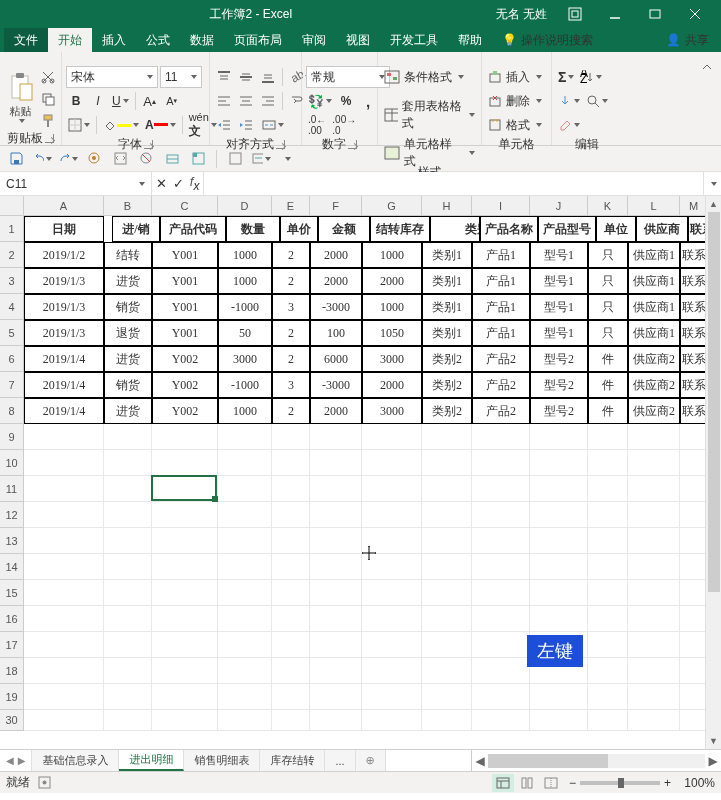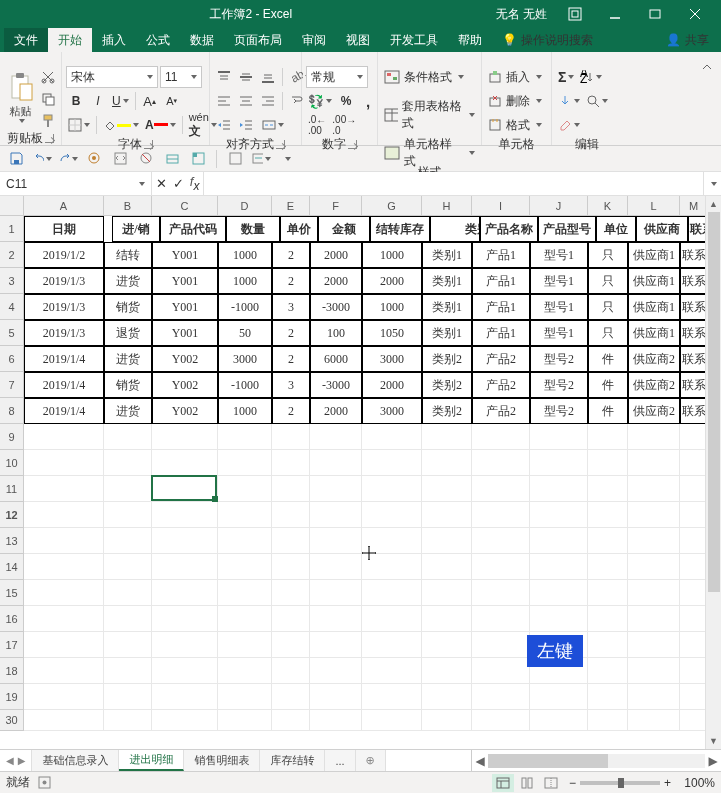--- a/index.html
+++ b/index.html
@@ -322,21 +322,21 @@
     </div>
     <div class="glabel">
         <span>对齐方式</span>
         <span class="launcher"></span>
       </div>
   </div>
 
   <div class="rgroup" style="width:76px">
     <div class="gbody" style="flex-direction:column;gap:2px;padding-top:2px">
       <div class="row">
-          <div class="combo" style="width:62px">
+          <div class="combo" style="width:84px">
             <span>常规</span>
             <div class="dd"></div>
           </div>
         </div>
       <div class="row">
         <div class="btn">
             <span style="font-size:13px">💱</span>
             <div class="dd"></div>
           </div>
         <div class="btn">
@@ -585,21 +585,21 @@
       <div class="rh" style="height: 26px;">2</div>
       <div class="rh" style="height: 26px;">3</div>
       <div class="rh" style="height: 26px;">4</div>
       <div class="rh" style="height: 26px;">5</div>
       <div class="rh" style="height: 26px;">6</div>
       <div class="rh" style="height: 26px;">7</div>
       <div class="rh" style="height: 26px;">8</div>
       <div class="rh" style="height: 26px;">9</div>
       <div class="rh" style="height: 26px;">10</div>
       <div class="rh" style="height: 26px;">11</div>
-      <div class="rh" style="height: 26px; font-weight: bold;">12</div>
+      <div class="rh" style="height: 26px;">12</div>
       <div class="rh" style="height: 26px;">13</div>
       <div class="rh" style="height: 26px;">14</div>
       <div class="rh" style="height: 26px;">15</div>
       <div class="rh" style="height: 26px;">16</div>
       <div class="rh" style="height: 26px;">17</div>
       <div class="rh" style="height: 26px;">18</div>
       <div class="rh" style="height: 26px;">19</div>
       <div class="rh" style="height: 21px;">30</div>
     </div>
   <div class="cells" id="cells">

